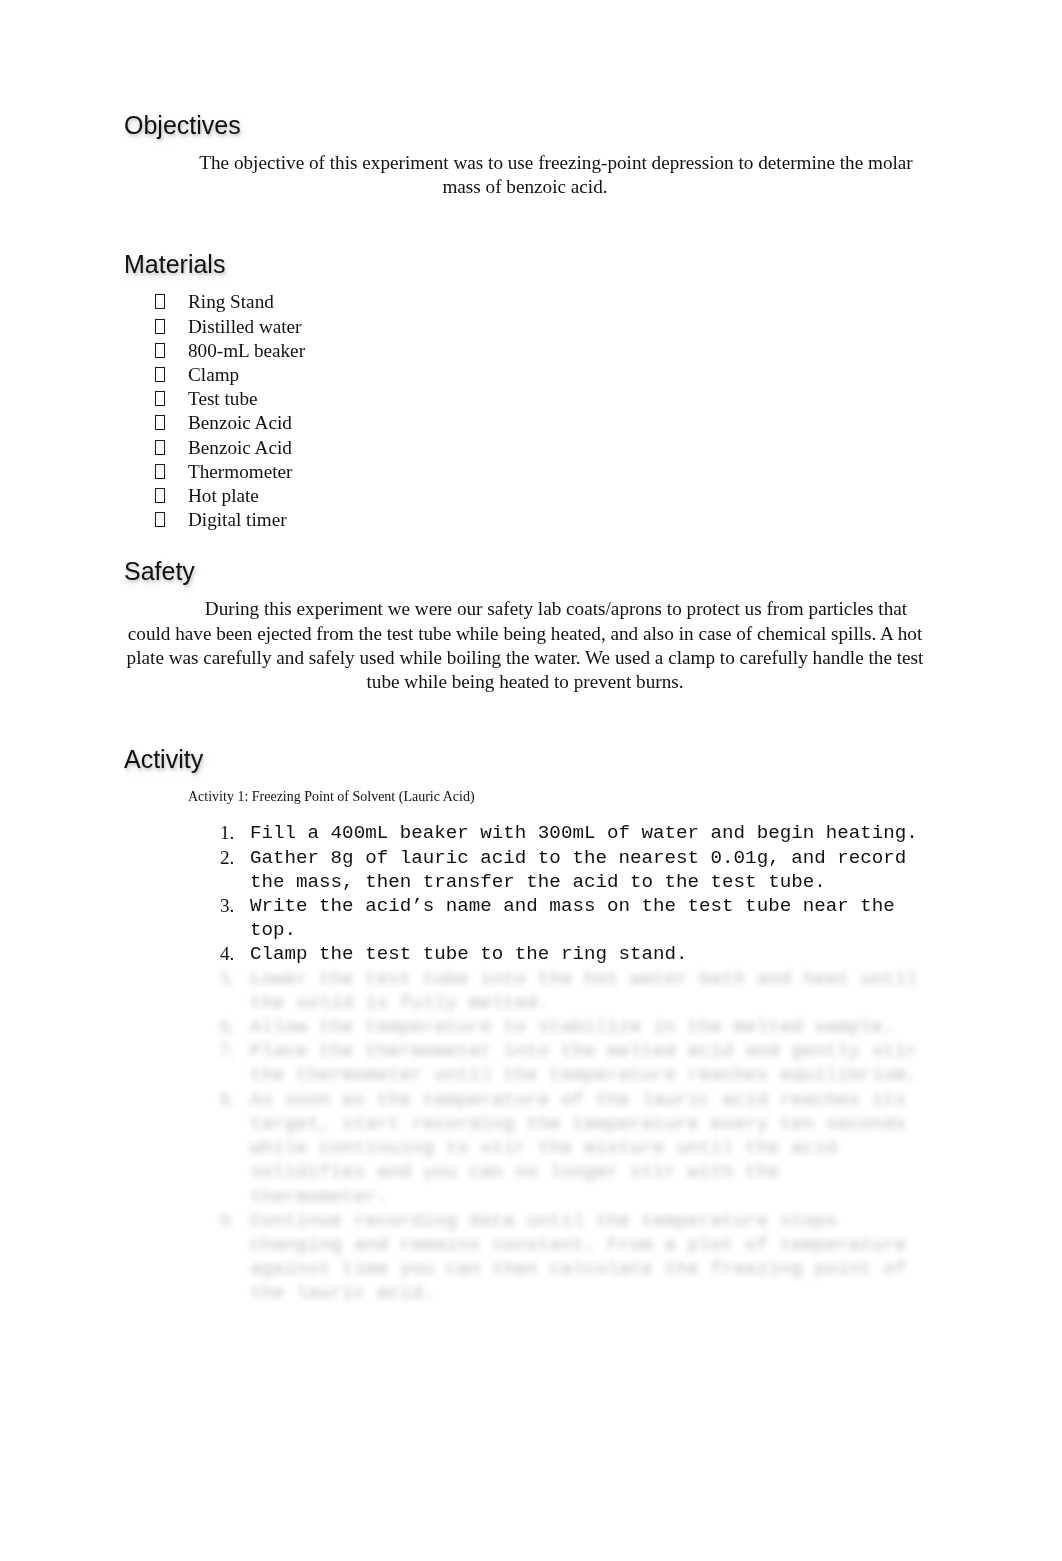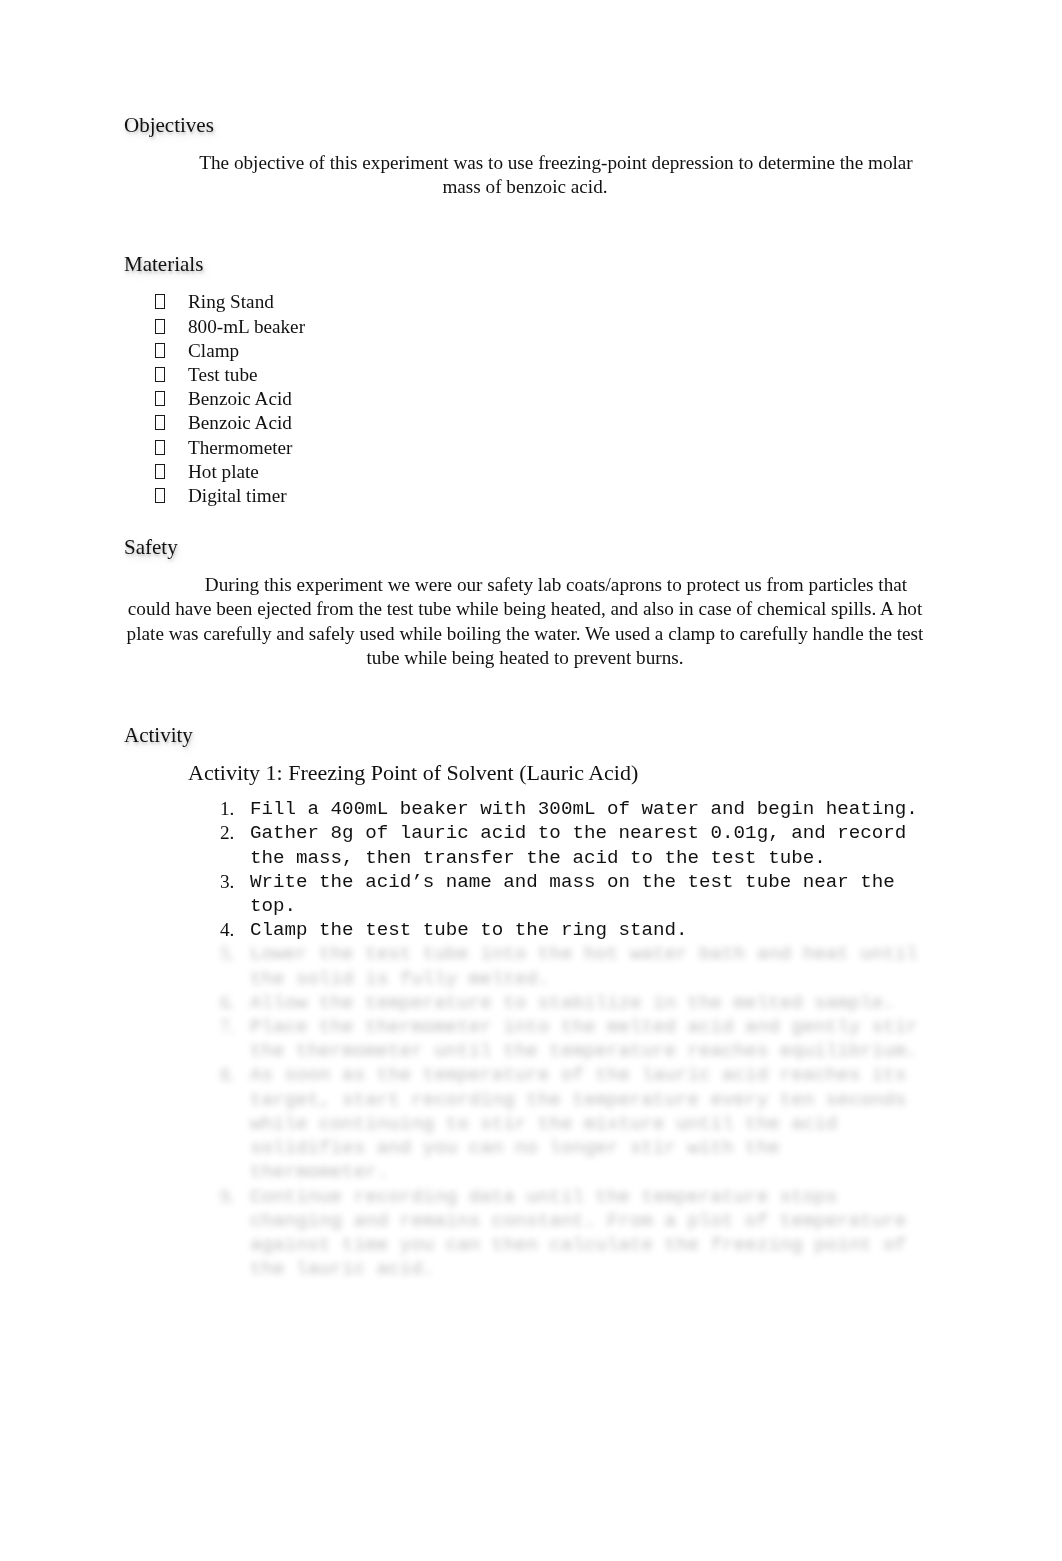--- a/index.html
+++ b/index.html
@@ -20,22 +20,22 @@
 
   .content {
     position: absolute;
     left: 124px;
     top: 112px;
     width: 802px;
   }
 
   
   .heading {
-    font-family: Liberation Serif, serif;
-    font-size: 21px;
+    font-family: Liberation Sans, sans-serif;
+    font-size: 25px;
     font-weight: normal;
     line-height: 27px;
     color: #111111;
     margin: 0;
     display: inline-block;
     text-shadow: 1px 2px 3px rgba(120,120,120,0.40),
                  2px 4px 7px rgba(150,150,150,0.28);
   }
 
   .heading-block { margin: 0; }
@@ -75,21 +75,21 @@
     display: inline-block;
     width: 8px;
     height: 13px;
     border: 1px solid #1a1a1a;
     vertical-align: -1px;
   }
   .mat-label { flex: 1 1 auto; }
 
   
   .activity-line {
-    font-size: 22px;
+    font-size: 14px;
     line-height: 24.2px;
     margin: 0;
     padding-left: 64px;
     color: #111111;
   }
 
   .num-list {
     list-style: none;
     margin: 0;
     padding: 0;
@@ -143,20 +143,24 @@
       <h2 class="heading">Materials</h2>
     </div>
     <div class="spacer-sm"></div>
     <ul class="mat-list">
       <li class="mat-item">
         <span class="mat-bullet"><span class="tofu"></span></span>
         <span class="mat-label">Ring Stand</span>
       </li>
       <li class="mat-item">
         <span class="mat-bullet"><span class="tofu"></span></span>
+        <span class="mat-label">Distilled water</span>
+      </li>
+      <li class="mat-item">
+        <span class="mat-bullet"><span class="tofu"></span></span>
         <span class="mat-label">800-mL beaker</span>
       </li>
       <li class="mat-item">
         <span class="mat-bullet"><span class="tofu"></span></span>
         <span class="mat-label">Clamp</span>
       </li>
       <li class="mat-item">
         <span class="mat-bullet"><span class="tofu"></span></span>
         <span class="mat-label">Test tube</span>
       </li>

